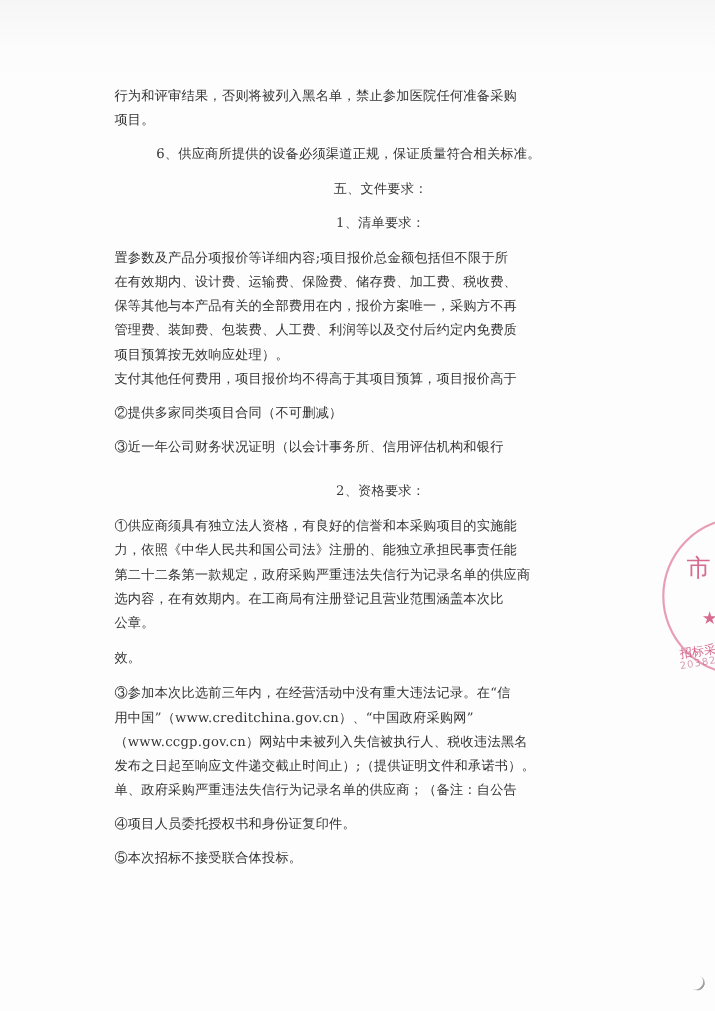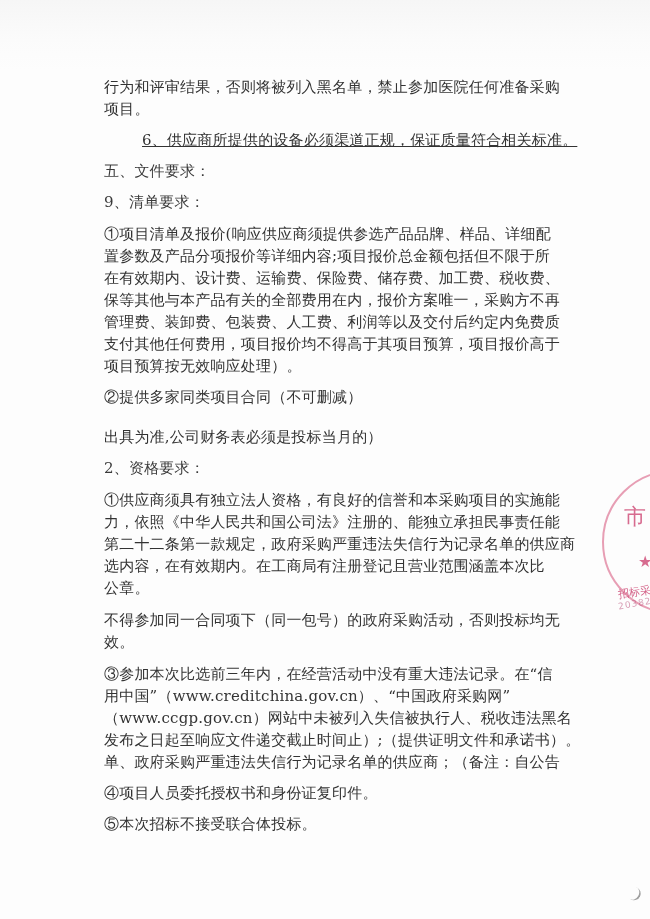--- a/index.html
+++ b/index.html
@@ -28,31 +28,31 @@
       background: linear-gradient(#f4f4f4, #fbfbfb 60%, #fdfdfd);
       opacity: 0.8;
     }
     .content {
       position: absolute;
       left: 104px;
       top: 76px;
       width: 484px;
     }
     .line {
-      font-size: 15px;
+      font-size: 12px;
       line-height: 22px;
       white-space: nowrap;
       letter-spacing: 0.2px;
       color: #333;
     }
     .para { margin: 0; }
     .gap-s { height: 9px; }
     .gap-m { height: 10px; }
-    .indent { padding-left: 38px; text-decoration: underline; }
-    .heading { color: #3a3a3a; }
+    .indent { padding-left: 38px; }
+    .heading { color: #3a3a3a; text-align: center; }
 
     
     .stamp {
       position: absolute;
       left: 602px;
       top: 470px;
       width: 140px;
       height: 140px;
       border: 2px solid rgba(214, 80, 120, 0.55);
       border-radius: 50%;
@@ -111,53 +111,51 @@
   <div class="content">
     <div class="para">
       <div class="line">行为和评审结果，否则将被列入黑名单，禁止参加医院任何准备采购</div>
       <div class="line">项目。</div>
     </div>
     <div class="gap-s"></div>
     <div class="line indent">6、供应商所提供的设备必须渠道正规，保证质量符合相关标准。</div>
     <div class="gap-s"></div>
     <div class="line heading">五、文件要求：</div>
     <div class="gap-s"></div>
-    <div class="line heading">9、清单要求：</div>
+    <div class="line heading">1、清单要求：</div>
     <div class="gap-m"></div>
 
     <div class="para">
-      <div class="line">①项目清单及报价(响应供应商须提供参选产品品牌、样品、详细配</div>
       <div class="line">置参数及产品分项报价等详细内容;项目报价总金额包括但不限于所</div>
       <div class="line">在有效期内、设计费、运输费、保险费、储存费、加工费、税收费、</div>
       <div class="line">保等其他与本产品有关的全部费用在内，报价方案唯一，采购方不再</div>
       <div class="line">管理费、装卸费、包装费、人工费、利润等以及交付后约定内免费质</div>
+      <div class="line">项目预算按无效响应处理）。</div>
       <div class="line">支付其他任何费用，项目报价均不得高于其项目预算，项目报价高于</div>
-      <div class="line">项目预算按无效响应处理）。</div>
     </div>
     <div class="gap-s"></div>
     <div class="line">②提供多家同类项目合同（不可删减）</div>
     <div class="gap-s"></div>
     <div class="para">
+      <div class="line">③近一年公司财务状况证明（以会计事务所、信用评估机构和银行</div>
       <div class="gap-s"></div>
-      <div class="line">出具为准,公司财务表必须是投标当月的）</div>
     </div>
     <div class="gap-s"></div>
     <div class="line heading">2、资格要求：</div>
     <div class="gap-m"></div>
 
     <div class="para">
       <div class="line">①供应商须具有独立法人资格，有良好的信誉和本采购项目的实施能</div>
       <div class="line">力，依照《中华人民共和国公司法》注册的、能独立承担民事责任能</div>
       <div class="line">第二十二条第一款规定，政府采购严重违法失信行为记录名单的供应商</div>
       <div class="line">选内容，在有效期内。在工商局有注册登记且营业范围涵盖本次比</div>
       <div class="line">公章。</div>
     </div>
     <div class="gap-m"></div>
     <div class="para">
-      <div class="line">不得参加同一合同项下（同一包号）的政府采购活动，否则投标均无</div>
       <div class="line">效。</div>
     </div>
     <div class="gap-m"></div>
     <div class="para">
       <div class="line">③参加本次比选前三年内，在经营活动中没有重大违法记录。在“信</div>
       <div class="line">用中国”（www.creditchina.gov.cn）、“中国政府采购网”</div>
       <div class="line">（www.ccgp.gov.cn）网站中未被列入失信被执行人、税收违法黑名</div>
       <div class="line">发布之日起至响应文件递交截止时间止）;（提供证明文件和承诺书）。</div>
       <div class="line">单、政府采购严重违法失信行为记录名单的供应商；（备注：自公告</div>
     </div>

